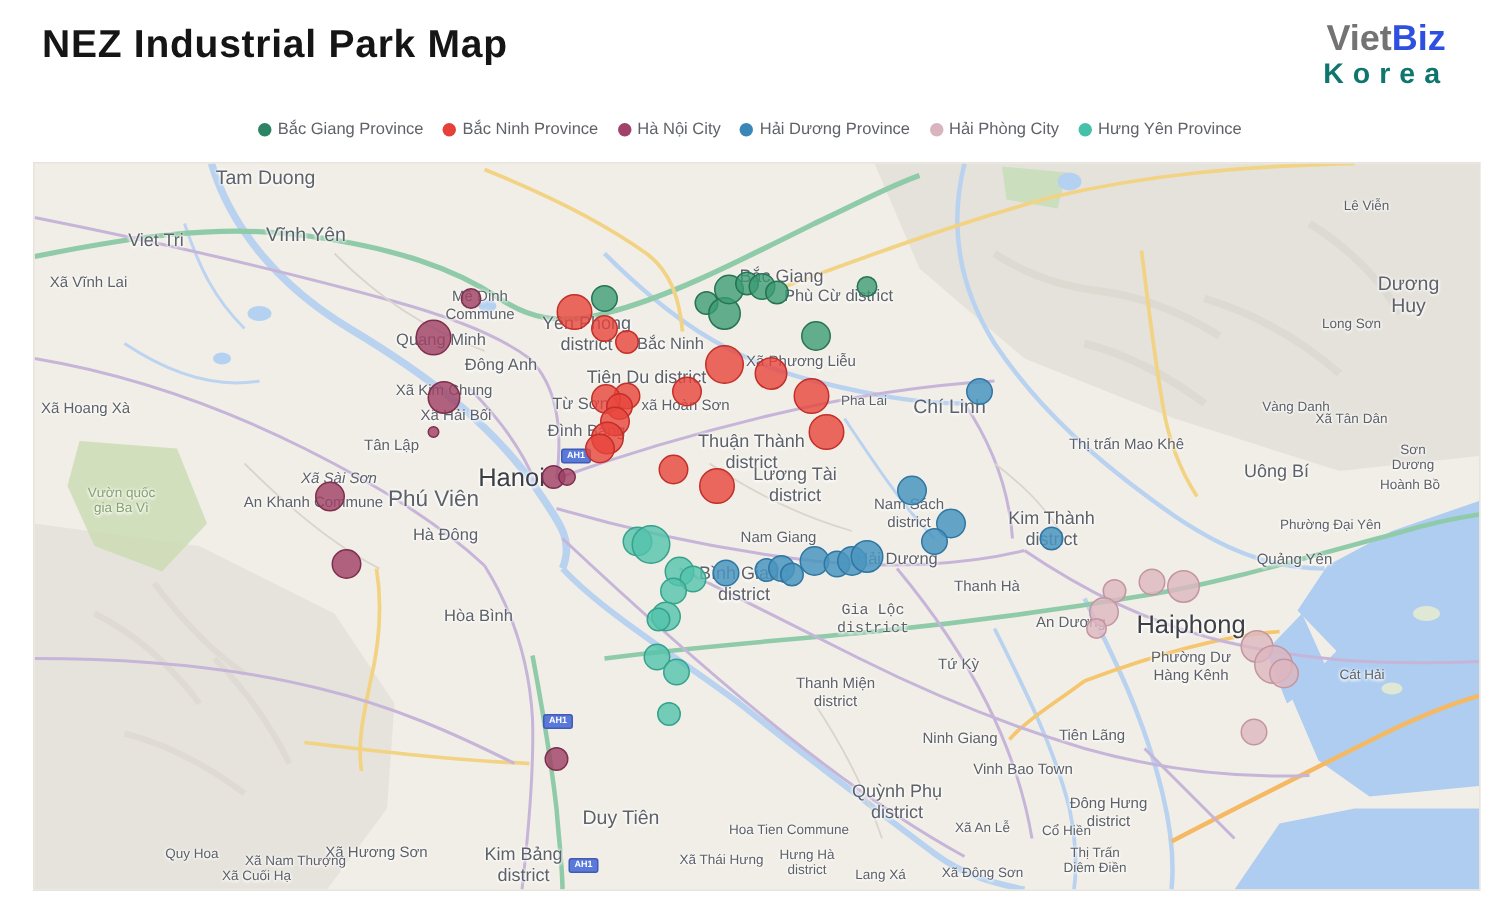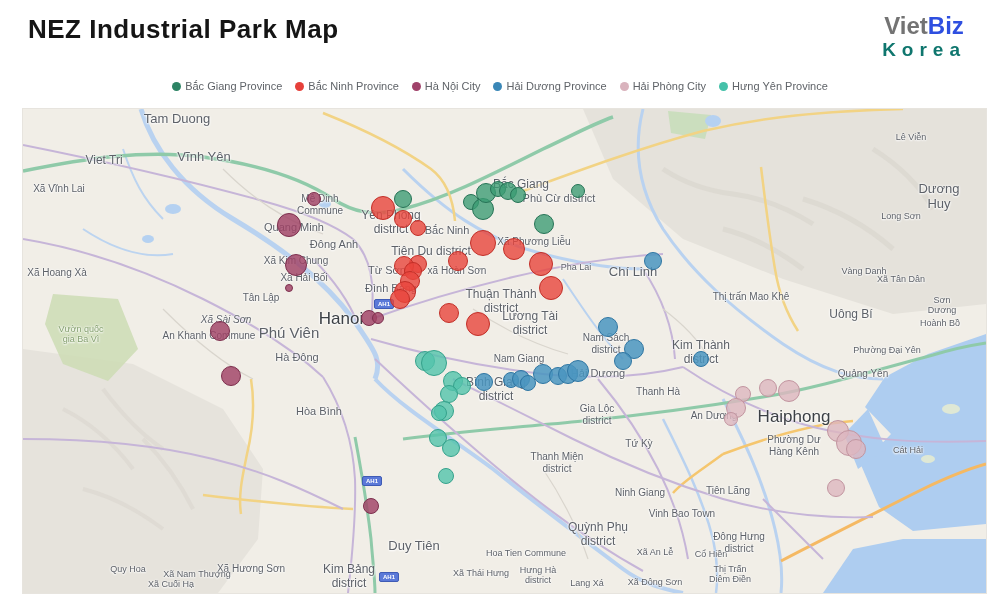--- a/index.html
+++ b/index.html
@@ -177,21 +177,21 @@
       <div class="map-label" style="left: 840px; top: 265px; font-size: 10px;">Quảng Yên</div>
       <div class="map-label" style="left: 678px; top: 244px; font-size: 12px;">Kim Thành
 district</div>
       <div class="map-label" style="left: 635px; top: 283px; font-size: 10px;">Thanh Hà</div>
       <div class="map-label" style="left: 583px; top: 234px; font-size: 10px;">Nam Sách
 district</div>
       <div class="map-label" style="left: 575px; top: 264px; font-size: 11px;">Hải Dương</div>
       <div class="map-label" style="left: 496px; top: 250px; font-size: 10px;">Nam Giang</div>
       <div class="map-label" style="left: 473px; top: 281px; font-size: 12px;">Bình Giang
 district</div>
-      <div class="map-label" style="left: 574px; top: 305px; font-size: 10px;">Gia Lộc
+      <div class="map-label" style="left: 559px; top: 305px; font-size: 10px; font-family: Liberation Mono, monospace;">Gia Lộc
 district</div>
       <div class="map-label" style="left: 616px; top: 335px; font-size: 10px;">Tứ Kỳ</div>
       <div class="map-label" style="left: 534px; top: 353px; font-size: 10px;">Thanh Miện
 district</div>
       <div class="map-label" style="left: 617px; top: 384px; font-size: 10px;">Ninh Giang</div>
       <div class="map-label" style="left: 705px; top: 382px; font-size: 10px;">Tiên Lãng</div>
       <div class="map-label" style="left: 659px; top: 405px; font-size: 10px; text-align: center;">Vinh Bao Town</div>
       <div class="map-label" style="left: 575px; top: 426px; font-size: 12px;">Quỳnh Phụ
 district</div>
       <div class="map-label" style="left: 503px; top: 444px; font-size: 9px;">Hoa Tien Commune</div>

